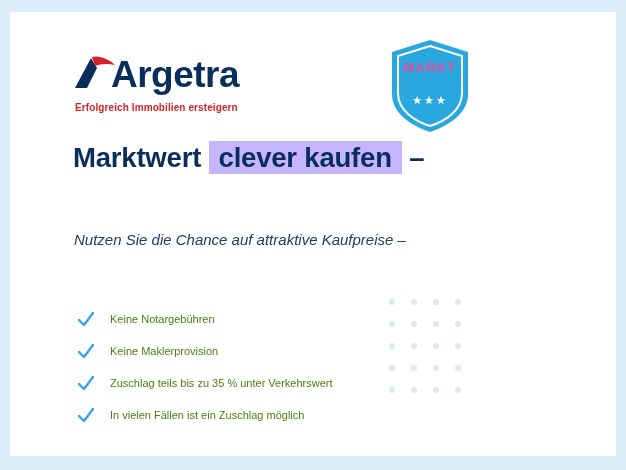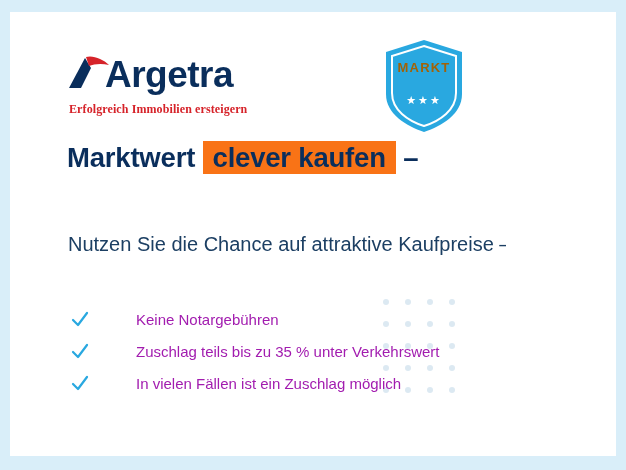--- a/index.html
+++ b/index.html
@@ -25,21 +25,21 @@
     position: absolute;
     background: #d9eef9;
   }
   .frame-top { left:0; top:0; width:626px; height:12px; }
   .frame-bottom { left:0; bottom:0; width:626px; height:14px; }
   .frame-left { left:0; top:0; width:10px; height:470px; }
   .frame-right { right:0; top:0; width:10px; height:470px; }
 
   .card {
     position: absolute;
-    left: 20px;
+    left: 26px;
     top: 12px;
     width: 486px;
     height: 444px;
     background: #ffffff;
     overflow: hidden;
   }
 
   
   .logo {
     position: absolute;
@@ -62,42 +62,41 @@
     position: absolute;
     left: 0px;
     top: 4px;
     width: 44px;
     height: 40px;
   }
   .logo-sub {
     position: absolute;
     left: 2px;
     top: 52px;
-    font-size: 12px;
+    font-size: 10px;
     font-weight: bold;
     color: #d6232a;
     letter-spacing: 0.1px;
     white-space: nowrap;
-    font-family: Liberation Serif, serif;
   }
 
   
   .badge {
     position: absolute;
     right: 38px;
     top: 26px;
     width: 88px;
     height: 96px;
   }
   .badge-text {
     position: absolute;
     left: 0;
     right: 0;
     text-align: center;
-    color: #a16207;
+    color: #ec4899;
     font-weight: bold;
     letter-spacing: 1.2px;
   }
   .badge-l1 { top: 22px; font-size: 13px; }
   .badge-l2 { top: 38px; font-size: 13px; }
   .badge-stars {
     position: absolute;
     left: 0; right: 0;
     top: 56px;
     text-align: center;
@@ -121,35 +120,36 @@
     left: 47px;
     top: 128px;
     width: 520px;
     font-size: 27.5px;
     font-weight: bold;
     color: #0a2e5c;
     line-height: 1.33;
     letter-spacing: -0.2px;
   }
   .hl-mark {
-    background: #f97316;
+    background: #c4b5fd;
     padding: 1px 10px;
     box-decoration-break: clone;
     -webkit-box-decoration-break: clone;
   }
 
   
   .subline {
     position: absolute;
     left: 48px;
     top: 216px;
     width: 520px;
-    font-size: 20px;
+    font-size: 15px;
     color: #1c3f63;
     line-height: 1.62;
+    font-style: italic;
   }
 
   
   .bullets {
     position: absolute;
     left: 48px;
     top: 292px;
     width: 470px;
   }
   .bullet {
@@ -160,24 +160,23 @@
     align-items: center;
   }
   .check {
     position: absolute;
     left: 2px;
     top: 6px;
     width: 20px;
     height: 20px;
   }
   .bullet-label {
-    font-size: 15px;
-    color: #a21caf;
+    font-size: 11px;
+    color: #4d7c0f;
     line-height: 1.2;
-    margin-left: 32px;
   }
 </style>
 </head>
 <body>
 
 <div class="stage">
 
   <div class="frame-top"></div>
   <div class="frame-bottom"></div>
   <div class="frame-left"></div>
@@ -245,20 +244,28 @@
 
       <div class="bullet">
         <span class="check">
           <svg width="20" height="20" viewBox="0 0 20 20" xmlns="http://www.w3.org/2000/svg">
             <path d="M3 10 L8 15 L17 3" fill="none" stroke="#29a8e0" stroke-width="2.2" stroke-linecap="round" stroke-linejoin="round"></path>
           </svg>
         </span>
         <span class="bullet-label">Keine Notargebühren</span>
       </div>
 
+      <div class="bullet">
+        <span class="check">
+          <svg width="20" height="20" viewBox="0 0 20 20" xmlns="http://www.w3.org/2000/svg">
+            <path d="M3 10 L8 15 L17 3" fill="none" stroke="#29a8e0" stroke-width="2.2" stroke-linecap="round" stroke-linejoin="round"></path>
+          </svg>
+        </span>
+        <span class="bullet-label">Keine Maklerprovision</span>
+      </div>
 
       <div class="bullet">
         <span class="check">
           <svg width="20" height="20" viewBox="0 0 20 20" xmlns="http://www.w3.org/2000/svg">
             <path d="M3 10 L8 15 L17 3" fill="none" stroke="#29a8e0" stroke-width="2.2" stroke-linecap="round" stroke-linejoin="round"></path>
           </svg>
         </span>
         <span class="bullet-label">Zuschlag teils bis zu 35 % unter Verkehrswert</span>
       </div>
 

